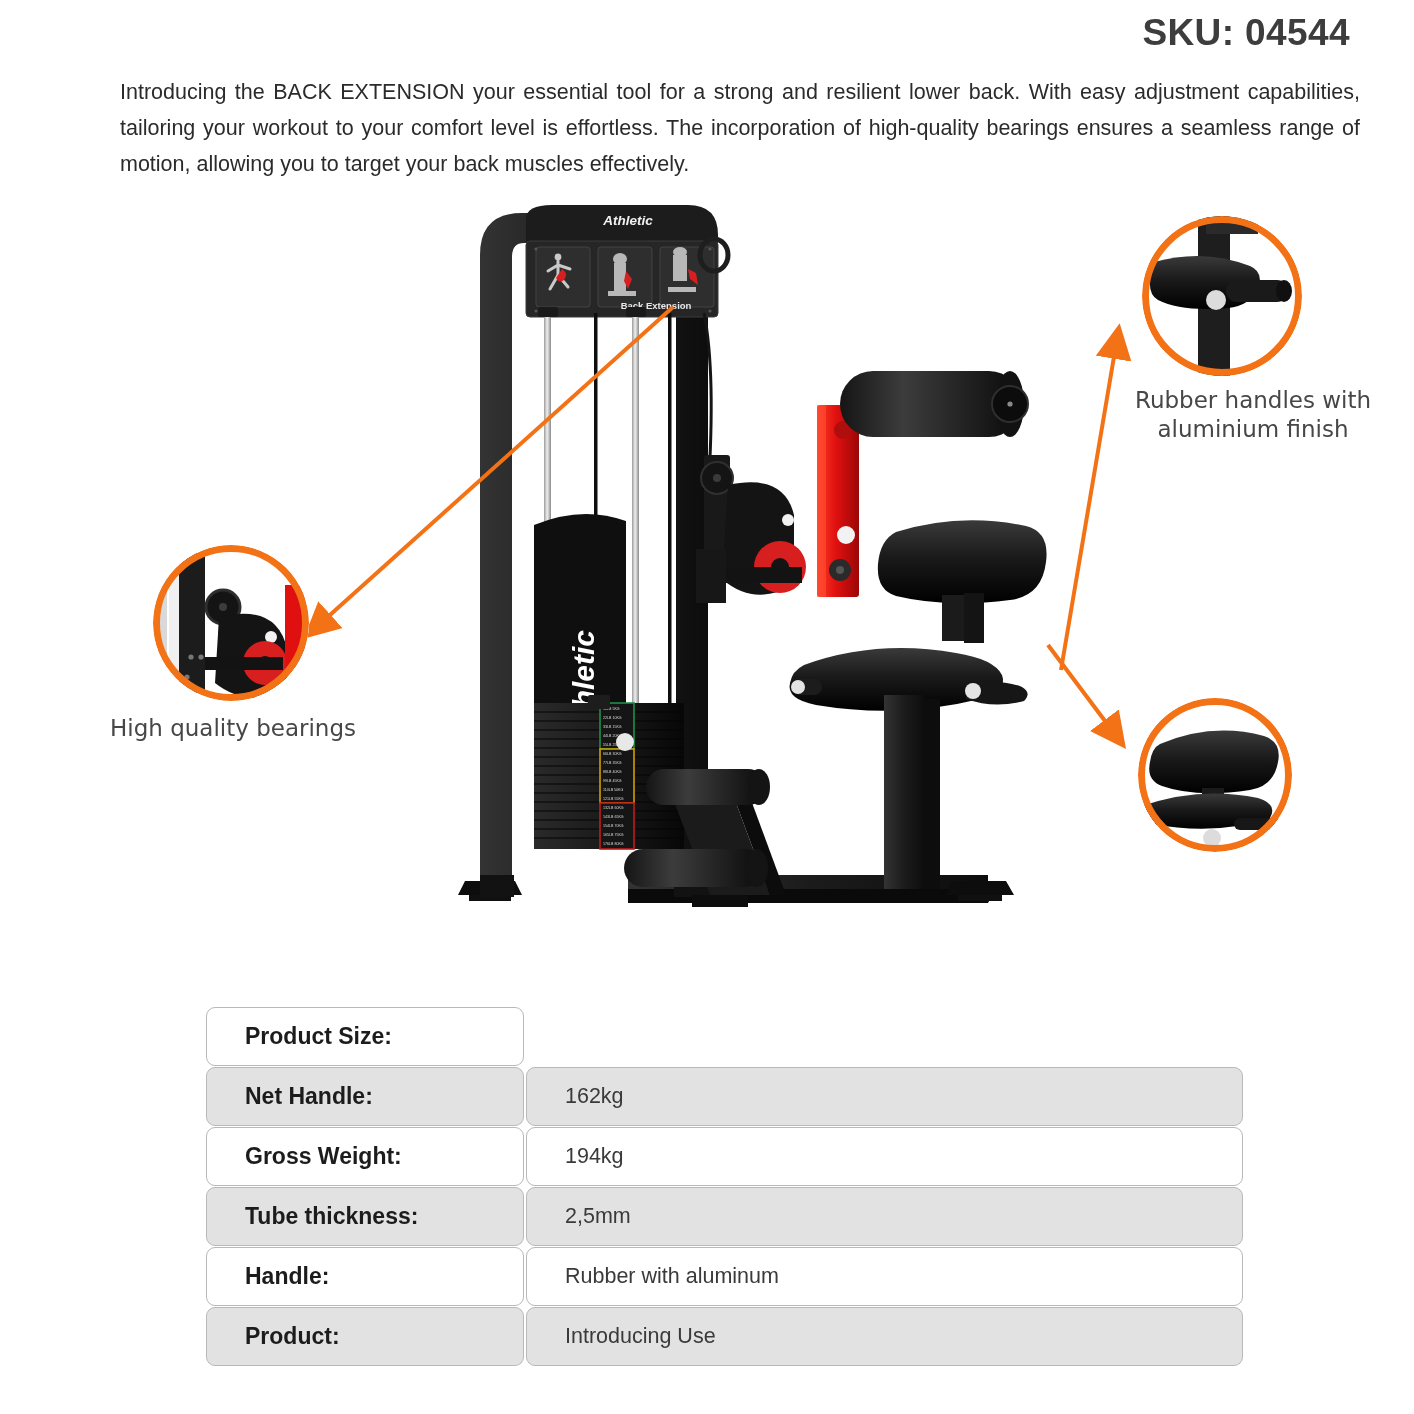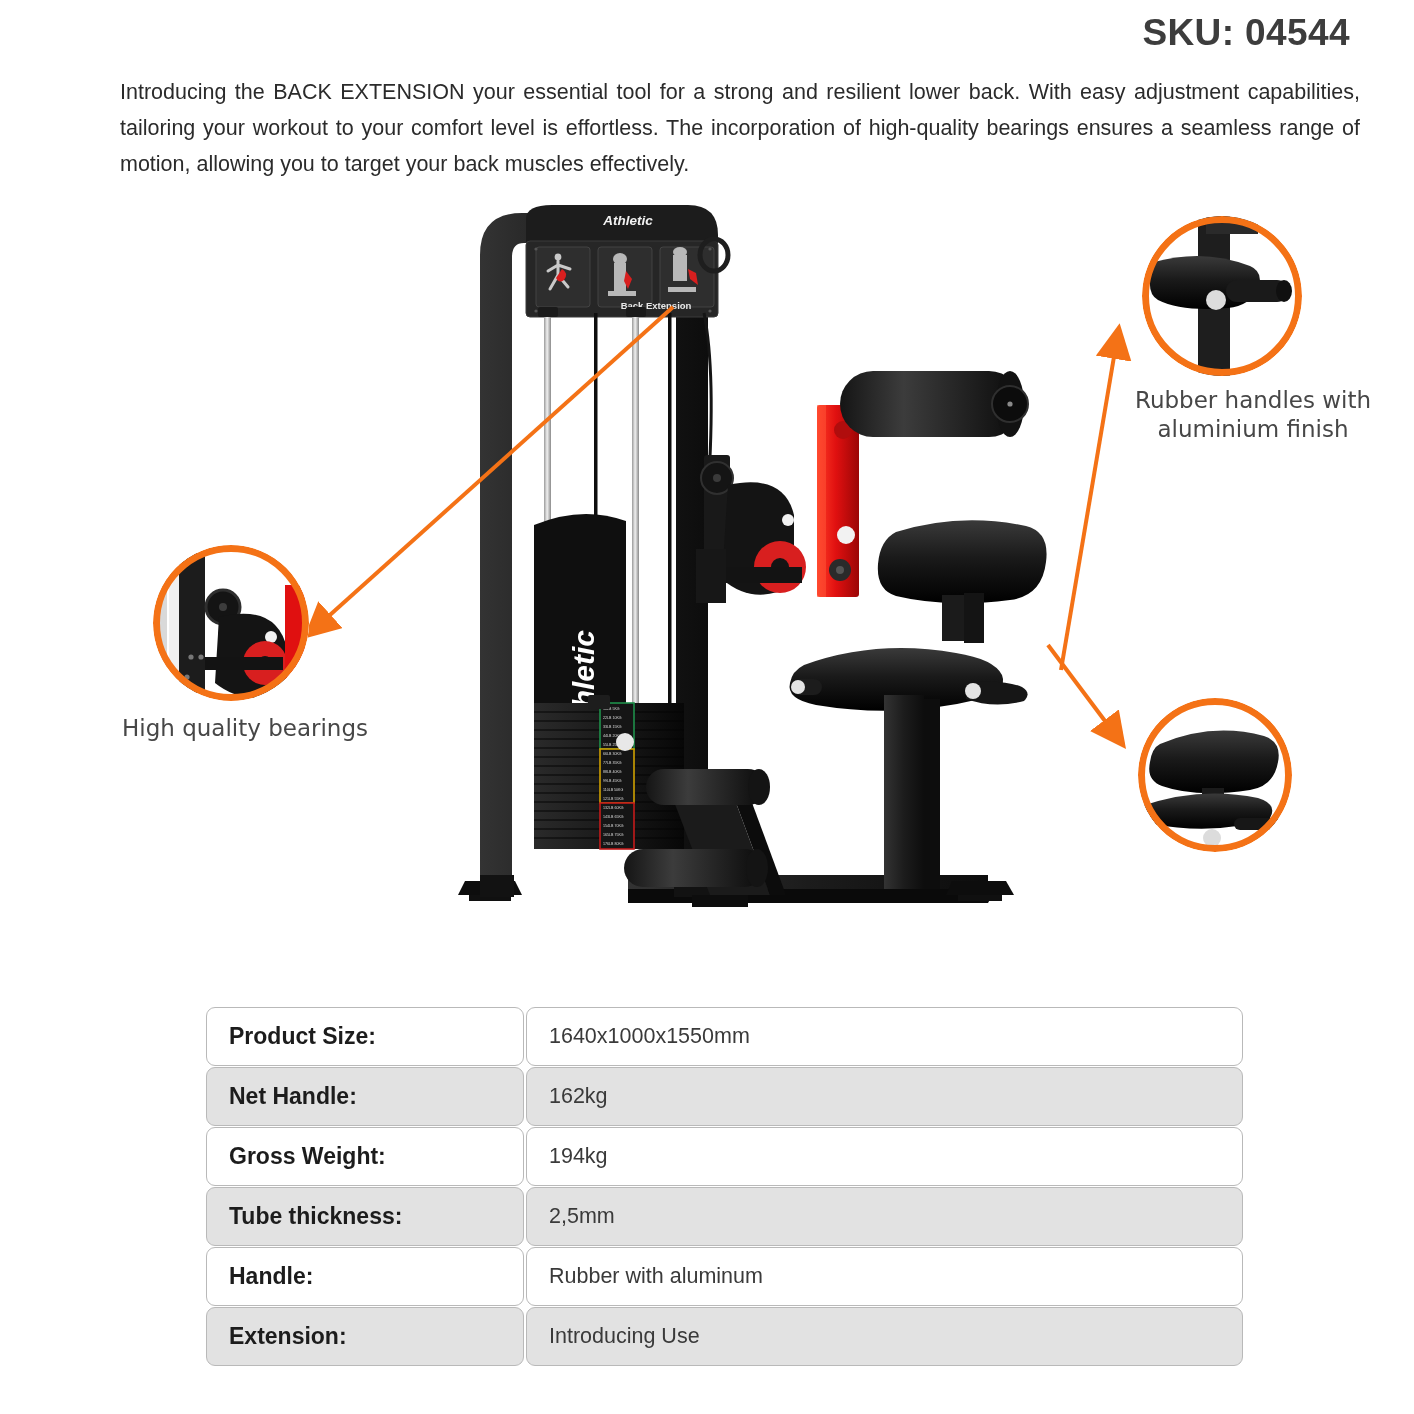--- a/index.html
+++ b/index.html
@@ -47,21 +47,21 @@
   .machine { position: absolute; left: 0; top: 0; width: 1414px; height: 770px; }
 
   
   .spec-table {
     position: absolute; left: 178px; top: 1007px; width: 1037px;
   }
   .spec-row { display: flex; align-items: stretch; height: 59px; margin-bottom: 1px; }
   .spec-cell {
     border: 1px solid #b9b9b9; border-radius: 9px;
     display: flex; align-items: center;
-    padding-left: 22px;
+    padding-left: 38px;
   }
   .spec-key {
     width: 318px; flex: 0 0 318px;
     font-size: 23px; font-weight: bold; color: #1c1c1c;
     margin-right: 2px;
   }
   .spec-val {
     flex: 1 1 auto;
     font-size: 21.5px; color: #3a3a3a;
   }
@@ -310,21 +310,21 @@
           <circle cx="112" cy="118" r="7" fill="#141414"></circle>
           <rect x="132" y="40" width="20" height="116" fill="#e01010"></rect>
           <rect x="52" y="112" width="78" height="13" fill="#131313"></rect>
           <circle cx="38" cy="112" r="2.6" fill="#777"></circle>
           <circle cx="48" cy="112" r="2.6" fill="#777"></circle>
           <circle cx="34" cy="132" r="2.6" fill="#777"></circle>
         </svg>
       </div>
       <div class="callout-ring"></div>
     </div>
-    <div class="callout-label" style="left:52px; top:519px; width:330px;text-align:center;">High quality bearings</div>
+    <div class="callout-label" style="left:40px; top:519px; width:330px;text-align:center;">High quality bearings</div>
 
     <div class="callout" style="left:1114px; top:21px; width:160px; height:160px;">
       <div class="callout-inner">
         <svg viewBox="0 0 160 160" width="160" height="160">
           <rect x="0" y="0" width="160" height="160" fill="#ffffff"></rect>
           <rect x="56" y="0" width="32" height="160" fill="#1e1e1e"></rect>
           <rect x="64" y="0" width="52" height="18" fill="#2a2a2a"></rect>
           <path d="M12 46 q50 -14 96 4 q14 6 8 22 q-8 18 -30 20 q-46 4 -70 -8 q-14 -8 -4 -38 z" fill="url(#padG)"></path>
           <rect x="84" y="64" width="62" height="22" rx="11" fill="#1a1a1a"></rect>
           <ellipse cx="142" cy="75" rx="8" ry="11" fill="#101010"></ellipse>
@@ -351,21 +351,20 @@
       </div>
       <div class="callout-ring"></div>
     </div>
 
   </div>
 
   <div class="spec-table">
 
     <div class="spec-row row-light">
       <div class="spec-cell spec-key">Product Size:</div>
-      <div class="spec-cell spec-val">1640x1000x1550mm</div>
     </div>
 
     <div class="spec-row row-dark">
       <div class="spec-cell spec-key">Net Handle:</div>
       <div class="spec-cell spec-val">162kg</div>
     </div>
 
     <div class="spec-row row-light">
       <div class="spec-cell spec-key">Gross Weight:</div>
       <div class="spec-cell spec-val">194kg</div>
@@ -375,19 +374,19 @@
       <div class="spec-cell spec-key">Tube thickness:</div>
       <div class="spec-cell spec-val">2,5mm</div>
     </div>
 
     <div class="spec-row row-light">
       <div class="spec-cell spec-key">Handle:</div>
       <div class="spec-cell spec-val">Rubber with aluminum</div>
     </div>
 
     <div class="spec-row row-dark">
-      <div class="spec-cell spec-key">Extension:</div>
+      <div class="spec-cell spec-key">Product:</div>
       <div class="spec-cell spec-val">Introducing Use</div>
     </div>
 
   </div>
 
 </div>
 
 </body></html>

